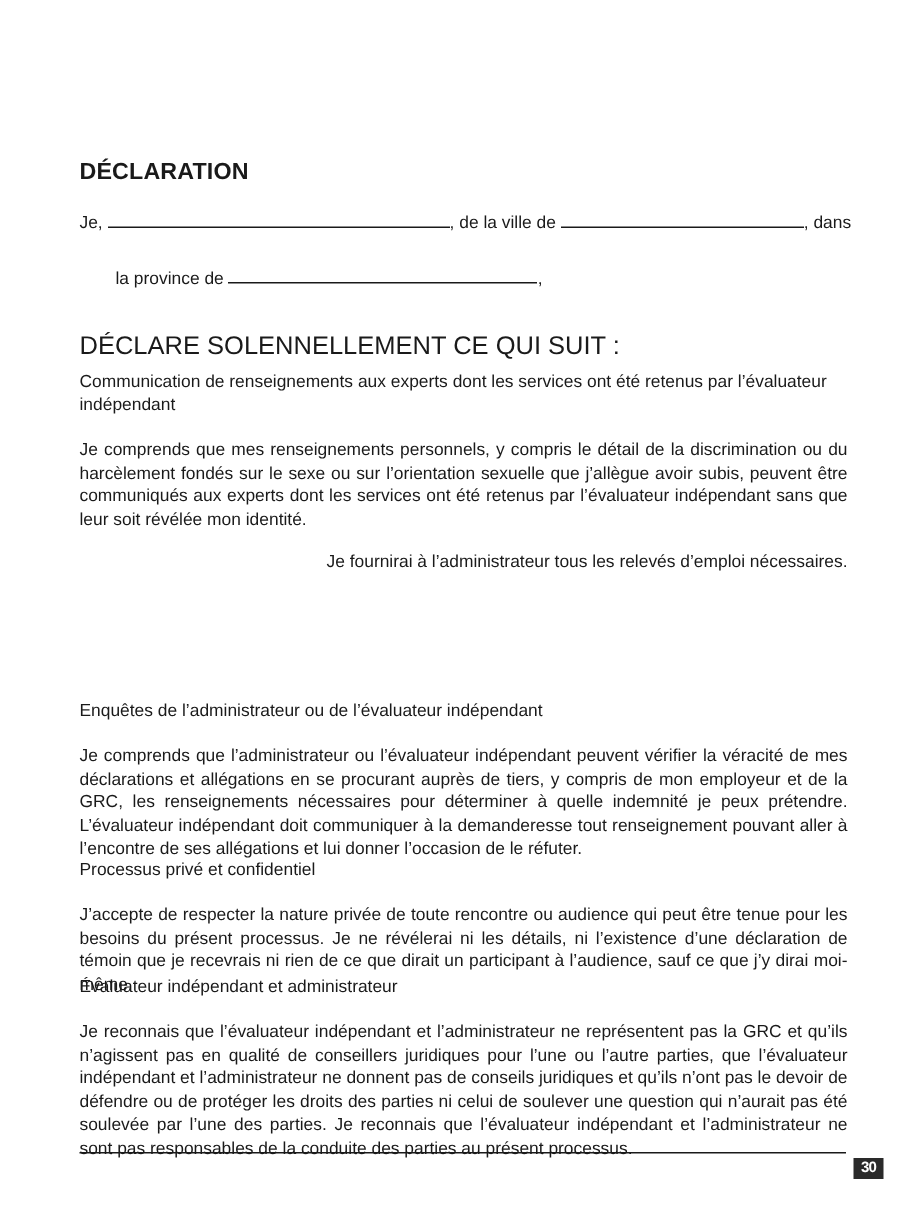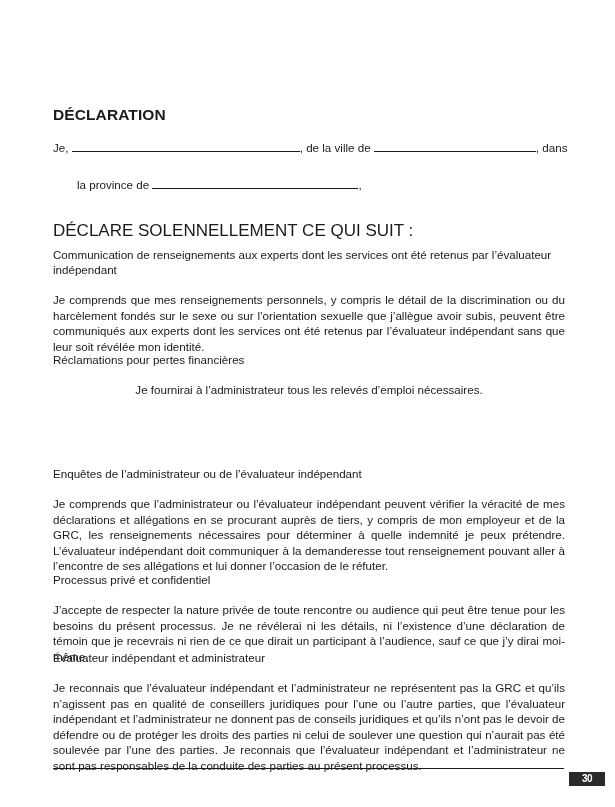--- a/index.html
+++ b/index.html
@@ -6,23 +6,23 @@
   body { width: 615px; height: 807px; position: relative; overflow: hidden;
          font-family: "Liberation Sans", sans-serif; color: #1a1a1a; }
   .page { position: absolute; left: 53px; top: 0; width: 512px; }
   .title { position: absolute; top: 106px; left: 0; font-size: 15.5px; font-weight: bold; letter-spacing: 0.1px; }
   .fill-line { position: absolute; font-size: 11.6px; white-space: nowrap; }
   .blank { display: inline-block; border-bottom: 1px solid #1a1a1a; height: 11px; vertical-align: baseline; }
   .declare { position: absolute; top: 221px; left: 0; font-size: 17px; }
   .section { position: absolute; left: 0; width: 512px; }
   .sec-head { font-size: 11.6px; font-weight: normal; line-height: 15px; }
   .sec-body { font-size: 11.6px; line-height: 15.6px; margin-top: 15px; text-align: justify; }
-  .sec-body.left { text-align: center; }
+  .sec-body.left { text-align: right; }
   .bottom-rule { position: absolute; left: 53px; top: 768px; width: 511px; border-top: 1.3px solid #1a1a1a; }
-  .page-num { position: absolute; left: 569px; top: 772px; width: 36px; height: 14px; background: #2a2a2a; color: #fff;
+  .page-num { position: absolute; left: 569px; top: 772px; width: 20px; height: 14px; background: #2a2a2a; color: #fff;
               font-size: 10px; font-weight: bold; line-height: 14px; text-align: center; letter-spacing: -0.5px; }
 </style>
 </head>
 <body>
 
 <div class="page">
   <div class="title">DÉCLARATION</div>
 
   <div class="fill-line" style="top:140px; left:0;">
     <span>Je,</span>
@@ -36,21 +36,20 @@
   </div>
 
   <div class="declare">DÉCLARE SOLENNELLEMENT CE QUI SUIT :</div>
 
   <div class="section" style="top:247px;">
     <div class="sec-head">Communication de renseignements aux experts dont les services ont été retenus par l’évaluateur indépendant</div>
     <div class="sec-body">Je comprends que mes renseignements personnels, y compris le détail de la discrimination ou du harcèlement fondés sur le sexe ou sur l’orientation sexuelle que j’allègue avoir subis, peuvent être communiqués aux experts dont les services ont été retenus par l’évaluateur indépendant sans que leur soit révélée mon identité.</div>
   </div>
 
   <div class="section" style="top:352px;">
-    <div class="sec-head">Réclamations pour pertes financières</div>
     <div class="sec-body left">Je fournirai à l’administrateur tous les relevés d’emploi nécessaires.</div>
   </div>
 
   <div class="section" style="top:402px;">
   </div>
 
   <div class="section" style="top:466px;">
     <div class="sec-head">Enquêtes de l’administrateur ou de l’évaluateur indépendant</div>
     <div class="sec-body">Je comprends que l’administrateur ou l’évaluateur indépendant peuvent vérifier la véracité de mes déclarations et allégations en se procurant auprès de tiers, y compris de mon employeur et de la GRC, les renseignements nécessaires pour déterminer à quelle indemnité je peux prétendre. L’évaluateur indépendant doit communiquer à la demanderesse tout renseignement pouvant aller à l’encontre de ses allégations et lui donner l’occasion de le réfuter.</div>
   </div>

